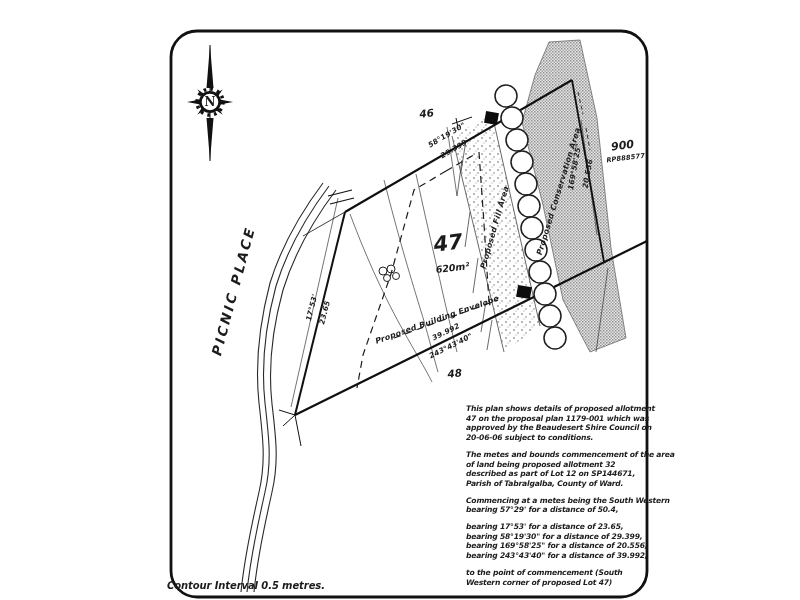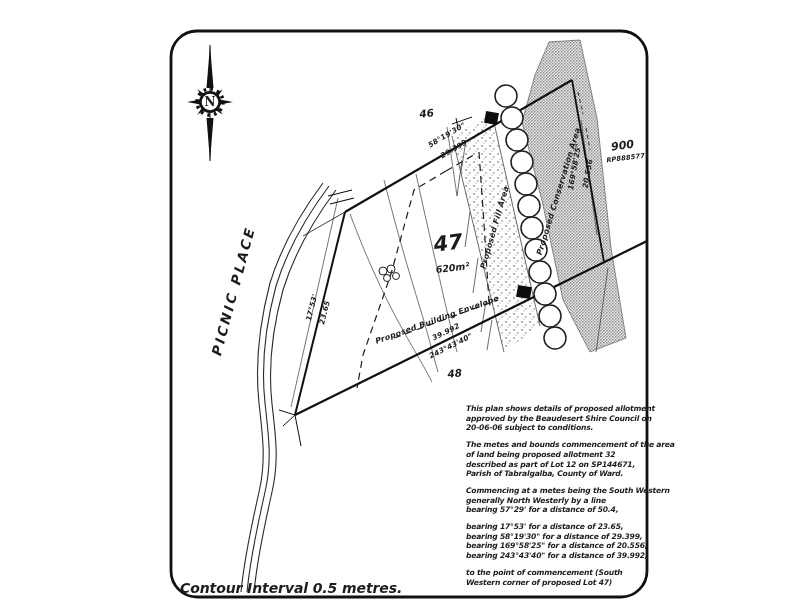--- a/index.html
+++ b/index.html
@@ -15,22 +15,22 @@
   .lbl-900{font-size:11px;}
   .lbl-rp{font-size:6.6px;letter-spacing:.2px;}
   .lbl-feature{font-size:7.8px;letter-spacing:.3px;}
   .lbl-street{font-size:13.5px;letter-spacing:2.5px;}
   .lbl-n{font-family:"DejaVu Serif",serif;font-style:normal;font-weight:700;font-size:12px;}
   
   .notes{position:absolute;left:466px;top:404px;width:205px;color:#1c1c1c;
          font-style:italic;font-weight:700;font-size:7.6px;line-height:9.7px;letter-spacing:-.2px;}
   .note-para{margin:0 0 7px 0;}
   .note-line{white-space:nowrap;}
-  .contour-note{position:absolute;left:180px;top:580px;color:#1c1c1c;
-         font-style:italic;font-weight:700;font-size:14px;letter-spacing:-.1px;}
+  .contour-note{position:absolute;left:167px;top:580px;color:#1c1c1c;
+         font-style:italic;font-weight:700;font-size:10px;letter-spacing:-.1px;}
 </style>
 </head>
 <body>
 
 <div class="canvas">
 
   <svg class="plan-svg" width="800" height="600" viewBox="0 0 800 600">
     <defs>
       <pattern id="conservHatch" width="3" height="3" patternUnits="userSpaceOnUse">
         <rect width="3" height="3" fill="#e9e9e9"></rect>
@@ -160,32 +160,32 @@
     <text class="lbl lbl-bearing" transform="translate(452,348) rotate(-26.5)">243°43'40"</text>
 
     <text class="lbl lbl-feature" transform="translate(438,322) rotate(-19.5)">Proposed Building Envelope</text>
     <text class="lbl lbl-feature" transform="translate(497,228) rotate(-74)">Proposed Fill Area</text>
     <text class="lbl lbl-feature" transform="translate(561,192) rotate(-73)">Proposed Conservation Area</text>
   </svg>
 
   <div class="notes">
       <div class="note-para">
         <div class="note-line">This plan shows details of proposed allotment</div>
+        <div class="note-line">47 on the proposal plan 1179-001 which was</div>
         <div class="note-line">approved by the Beaudesert Shire Council on</div>
         <div class="note-line">20-06-06 subject to conditions.</div>
       </div>
       <div class="note-para">
         <div class="note-line">The metes and bounds commencement of the area</div>
         <div class="note-line">of land being proposed allotment 32</div>
         <div class="note-line">described as part of Lot 12 on SP144671,</div>
         <div class="note-line">Parish of Tabralgalba, County of Ward.</div>
       </div>
       <div class="note-para">
         <div class="note-line">Commencing at a metes being the South Western</div>
-        <div class="note-line">generally North Westerly by a line</div>
         <div class="note-line">bearing 57°29' for a distance of 50.4,</div>
       </div>
       <div class="note-para">
         <div class="note-line">bearing 17°53' for a distance of 23.65,</div>
         <div class="note-line">bearing 58°19'30" for a distance of 29.399,</div>
         <div class="note-line">bearing 169°58'25" for a distance of 20.556,</div>
         <div class="note-line">bearing 243°43'40" for a distance of 39.992,</div>
       </div>
       <div class="note-para">
         <div class="note-line">to the point of commencement (South</div>

